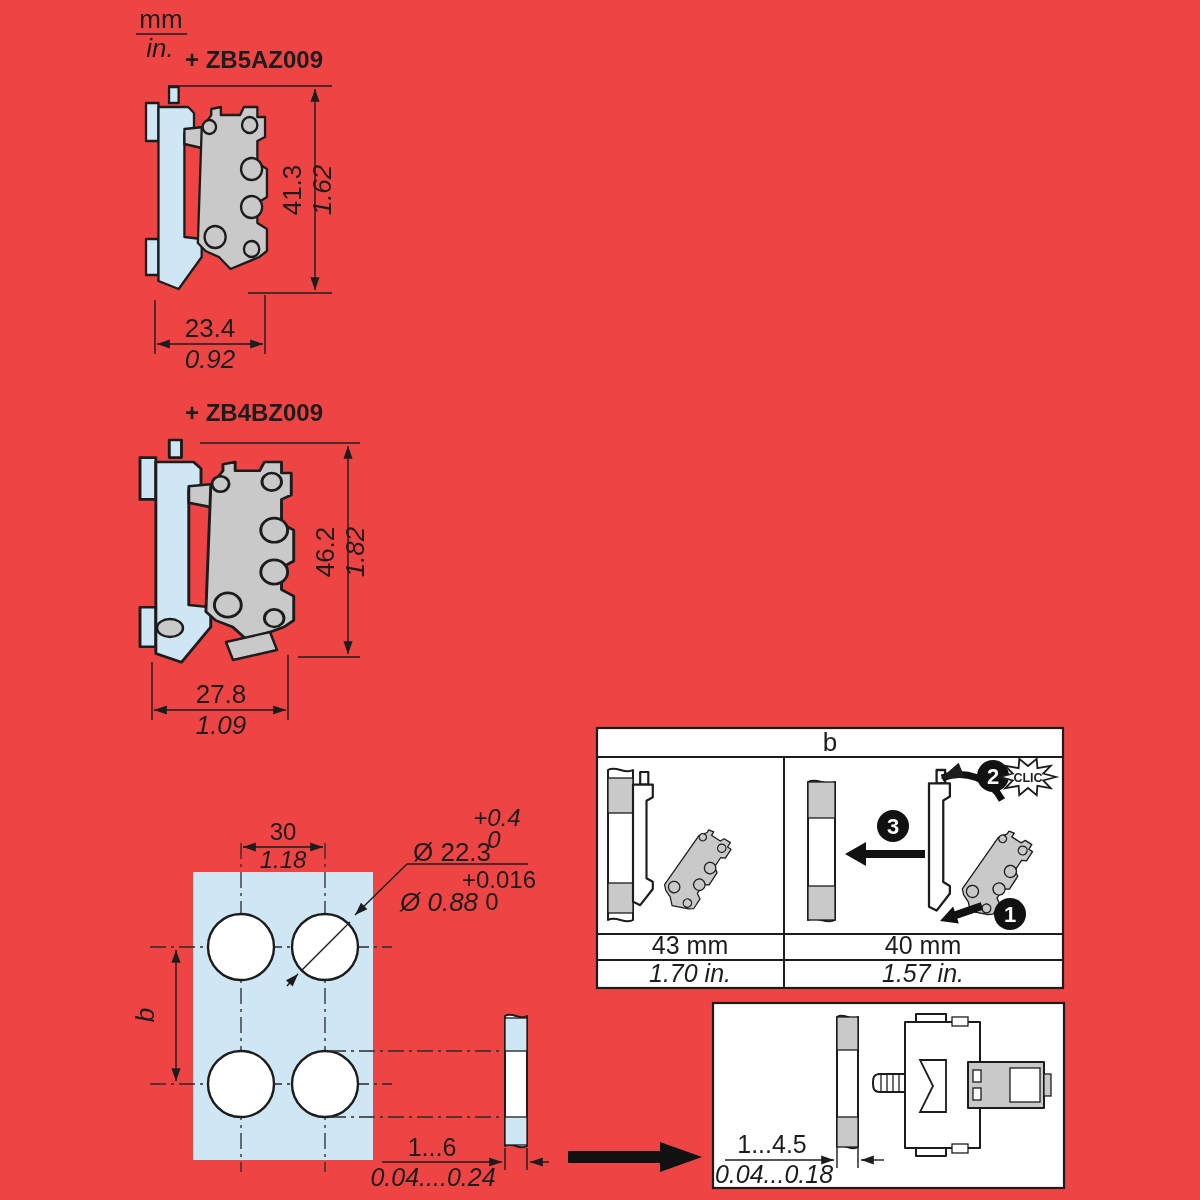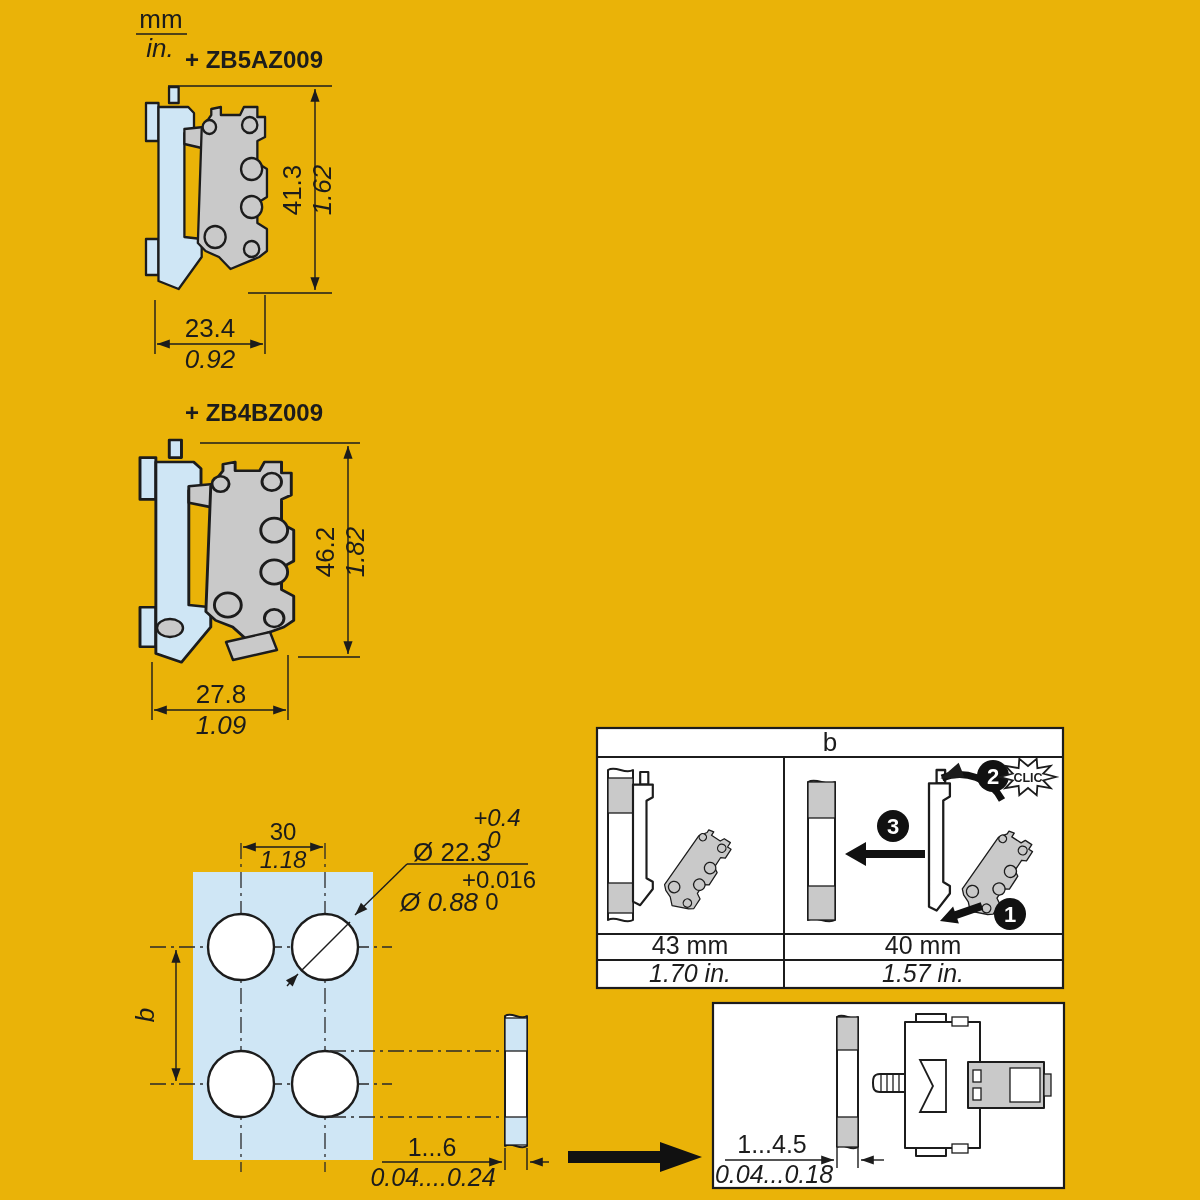--- a/index.html
+++ b/index.html
@@ -1,16 +1,16 @@
 <!DOCTYPE html>
 <html><head>
 <meta charset="utf-8">
 <style>
   html,body{margin:0;padding:0;background:#ffffff;}
-  .canvas{position:relative;width:1200px;height:1200px;background:#eab308;overflow:hidden;}
+  .canvas{position:relative;width:1200px;height:1200px;background:#ef4444;overflow:hidden;}
   svg{display:block;}
   .t{font-family:"Liberation Sans","DejaVu Sans",sans-serif;fill:#1c1c1c;}
   .s26{font-size:26px;}
   .s25{font-size:25px;}
   .s24{font-size:24px;}
   .s22{font-size:22px;}
   .s12{font-size:12.5px;}
   .it{font-style:italic;}
   .b{font-weight:bold;}
   .mid{text-anchor:middle;}

